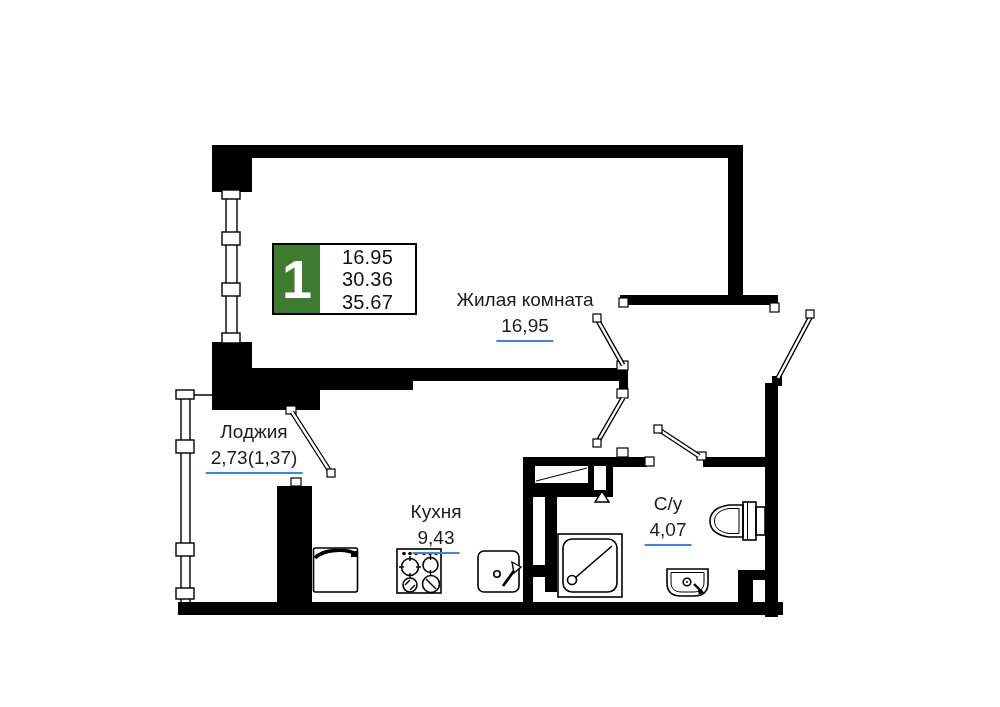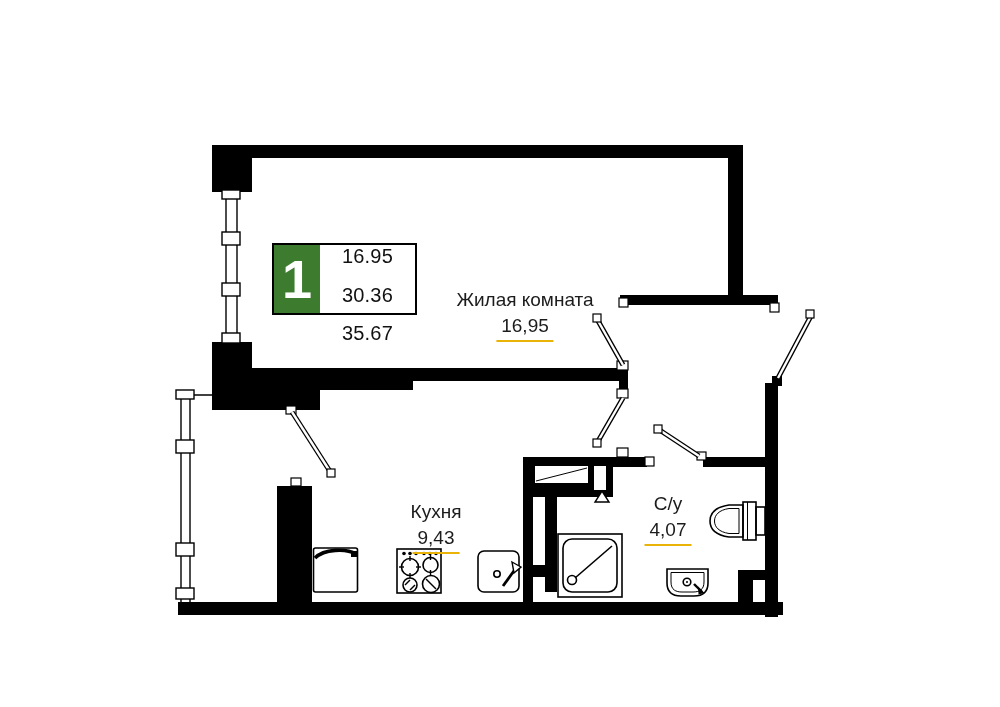--- a/index.html
+++ b/index.html
@@ -8,37 +8,36 @@
     font-family:"Liberation Sans", sans-serif;overflow:hidden;
   }
   #plan-svg{position:absolute;left:0;top:0;}
   .room-label{
     position:absolute;transform:translateX(-50%);
     text-align:center;color:#1c1c1c;font-weight:500;white-space:nowrap;
   }
   .room-name{font-size:19px;line-height:22px;}
   .room-area{
     display:inline-block;font-size:19px;line-height:22px;margin-top:4px;
-    padding:0 5px 3px 5px;border-bottom:2px solid #eab308;
+    padding:0 5px 3px 5px;border-bottom:2px solid #3b82f6;
   }
   
   #badge{
     position:absolute;left:272px;top:243px;display:flex;
     border:2px solid #000;background:#fff;box-sizing:border-box;height:72px;
   }
   #badge-green{
     width:46px;background:#3d7c2f;color:#ffffff;display:flex;
     align-items:center;justify-content:center;
     font-size:54px;font-weight:700;line-height:1;
   }
   #badge-areas{
-    width:95px;display:flex;flex-direction:column;justify-content:flex-start;
+    width:95px;display:flex;flex-direction:column;justify-content:flex-end;
     align-items:center;color:#111;font-size:20px;font-weight:500;line-height:22.5px;
     letter-spacing:0.2px;
-    gap:16px;
   }
 </style>
 </head>
 <body>
 
 <div id="stage">
 
   <svg id="plan-svg" width="1000" height="707" viewBox="0 0 1000 707">
 
     <g fill="#000000" stroke="none">
@@ -198,20 +197,24 @@
       </g>
     </g>
   </svg>
 
   <div class="room-label" style="left:525px;top:265px;margin-top:24px;">
     <div class="room-name">Жилая комната</div>
     <div class="room-area">16,95</div>
   </div>
 
 
+  <div class="room-label" style="left:254px;top:421px;">
+    <div class="room-name">Лоджия</div>
+    <div class="room-area">2,73(1,37)</div>
+  </div>
 
   <div class="room-label" style="left:436px;top:501px;">
     <div class="room-name">Кухня</div>
     <div class="room-area">9,43</div>
   </div>
 
   <div class="room-label" style="left:668px;top:493px;">
     <div class="room-name">С/у</div>
     <div class="room-area">4,07</div>
   </div>

